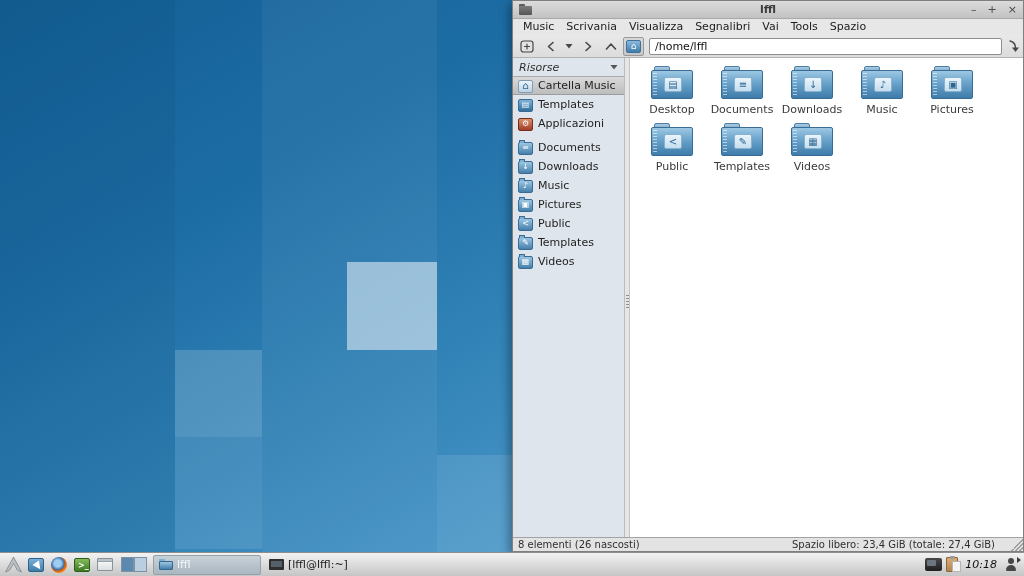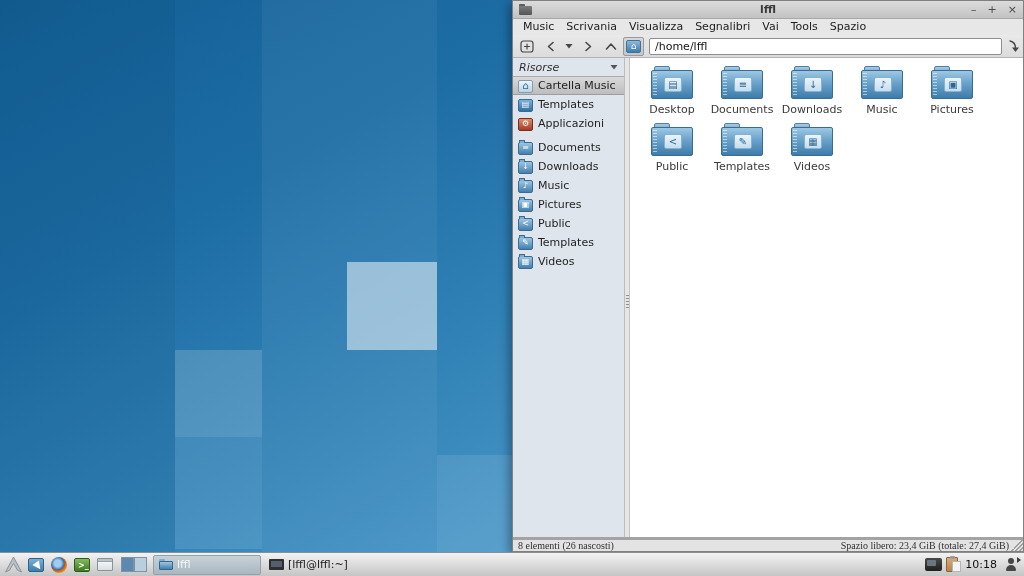--- a/index.html
+++ b/index.html
@@ -77,24 +77,24 @@
     background:linear-gradient(180deg,#aacbe4,#7aa9cc); border:1px solid #4c7da3; border-radius:2px 2px 0 0; }
   .f-body { position:absolute; top:4px; left:0; right:0; bottom:0;
     background:linear-gradient(180deg,#9dc8e4 0%,#69a2ca 45%,#3e7caa 100%); border:1px solid #396c94; border-radius:2px; }
   .f-spine { position:absolute; top:7px; left:2px; width:4px; bottom:2px;
     background:repeating-linear-gradient(180deg,rgba(255,255,255,.55) 0 1px,rgba(255,255,255,0) 1px 3px); }
   .f-emblem { position:absolute; top:11px; left:13px; width:18px; height:15px;
     background:linear-gradient(180deg,#ebf4fb,#c6deee); border:1px solid #86b1cf; border-radius:2px;
     display:flex; align-items:center; justify-content:center; font-size:10px; color:#2c6793; line-height:1; }
   .file-label { font-size:11px; color:#3a3a3a; margin-top:4px; white-space:nowrap; }
 
-  .statusbar { height:14px; flex:0 0 14px; background:#e3e3e3; border-top:3px solid #a3a3a3;
-    display:flex; align-items:center; justify-content:space-between; font-size:10px; color:#2f2f2f; padding-left:5px; position:relative;font-family:Liberation Serif, serif; }
+  .statusbar { height:14px; flex:0 0 14px; background:#e3e3e3; border-top:1px solid #a3a3a3;
+    display:flex; align-items:center; justify-content:space-between; font-size:10px; color:#2f2f2f; padding-left:5px; position:relative; }
   .status-right { display:flex; align-items:center; }
-  .status-right span { margin-right:14px; }
+  .status-right span { margin-right:28px; }
   .grip { position:absolute; right:0; bottom:0; width:12px; height:12px;
     background:linear-gradient(135deg,transparent 50%,#9e9e9e 50%,#9e9e9e 56%,transparent 56%,transparent 66%,#9e9e9e 66%,#9e9e9e 72%,transparent 72%,transparent 82%,#9e9e9e 82%,#9e9e9e 88%,transparent 88%); }
 
   
   #taskbar { position:absolute; left:0; bottom:0; width:1024px; height:24px;
     background:linear-gradient(180deg,#f3f3f3,#c5c5c5); border-top:1px solid #8e8e8e;
     display:flex; align-items:center; padding:0 3px; gap:3px; }
   .launcher { width:20px; height:20px; display:flex; align-items:center; justify-content:center; }
   .fm-tile { width:16px; height:14px; border-radius:2px; background:linear-gradient(180deg,#7ab0d8,#3d7dab);
     border:1px solid #2f628b; position:relative; }
@@ -119,21 +119,21 @@
   .task-term { width:146px; color:#1b1b1b; }
   .mini-monitor { width:15px; height:11px; background:#2e2e2e; border-radius:1px; position:relative; flex:0 0 15px; }
   .mini-monitor::after { content:""; position:absolute; left:2px; top:2px; right:2px; bottom:3px; background:#55606a; }
   .tb-spacer { flex:1; }
   .tray { display:flex; align-items:center; gap:4px; padding-right:2px; }
   .tray-monitor { width:17px; height:13px; background:linear-gradient(180deg,#4a4a4a,#1f1f1f); border-radius:2px; position:relative; }
   .tray-monitor::after { content:""; position:absolute; left:2px; top:2px; width:9px; height:6px; background:#6b7680; border-radius:1px; }
   .tray-clip { width:12px; height:15px; background:linear-gradient(180deg,#d8ac78,#b5854e); border:1px solid #8a6538; border-radius:1px; position:relative; }
   .tray-clip::before { content:""; position:absolute; top:-2px; left:3px; width:5px; height:3px; background:#9a9a9a; border-radius:1px; }
   .tray-clip::after { content:""; position:absolute; right:-4px; bottom:-1px; width:7px; height:9px; background:#f4f4f4; border:1px solid #b5b5b5; }
-  .clock { font-size:11px; color:#101010; margin:0 3px; }
+  .clock { font-size:11px; color:#101010; margin:0 3px;font-style:italic; }
   .user-ico { width:15px; height:15px; position:relative; }
   .user-ico .head { position:absolute; top:1px; left:4px; width:6px; height:6px; border-radius:50%; background:#474747; }
   .user-ico .body { position:absolute; bottom:1px; left:2px; width:10px; height:6px; border-radius:5px 5px 1px 1px; background:#474747; }
   .user-ico .arrow { position:absolute; top:0; right:-2px; width:0; height:0;
     border-top:3px solid transparent; border-bottom:3px solid transparent; border-left:4px solid #3c3c3c; }
 
   svg .stroke { fill:none; stroke:#474747; stroke-width:1.6; stroke-linecap:round; stroke-linejoin:round; }
 </style>
 </head>
 <body>

